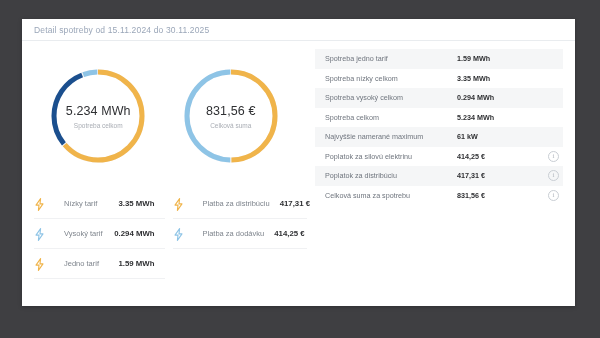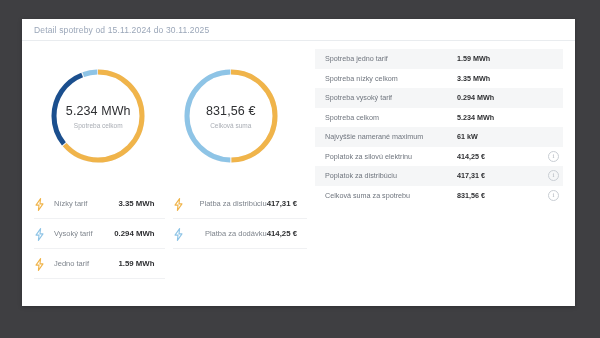--- a/index.html
+++ b/index.html
@@ -101,20 +101,21 @@
     padding-left: 12px;
   }
   .legend-col.right { padding-left: 8px; text-align: right; }
 
   .legend-item {
     display: flex;
     align-items: center;
     height: 30px;
     border-bottom: 1px solid #f0f1f3;
     padding-right: 10px;
+    gap: 10px;
   }
   .legend-item:last-child { }
 
   .bolt {
     width: 11px;
     height: 13px;
     flex: 0 0 11px;
     margin-right: 9px;
   }
   .legend-name {
@@ -263,21 +264,21 @@
             <span class="tlabel">Spotreba jedno tarif</span>
             <span class="tvalue">1.59 MWh</span>
             <span class="info-spacer"></span>
           </div>
           <div class="trow">
             <span class="tlabel">Spotreba nízky celkom</span>
             <span class="tvalue">3.35 MWh</span>
             <span class="info-spacer"></span>
           </div>
           <div class="trow odd">
-            <span class="tlabel">Spotreba vysoký tarif</span>
+            <span class="tlabel">Spotreba vysoký celkom</span>
             <span class="tvalue">0.294 MWh</span>
             <span class="info-spacer"></span>
           </div>
           <div class="trow">
             <span class="tlabel">Spotreba celkom</span>
             <span class="tvalue">5.234 MWh</span>
             <span class="info-spacer"></span>
           </div>
           <div class="trow odd">
             <span class="tlabel">Najvyššie namerané maximum</span>

